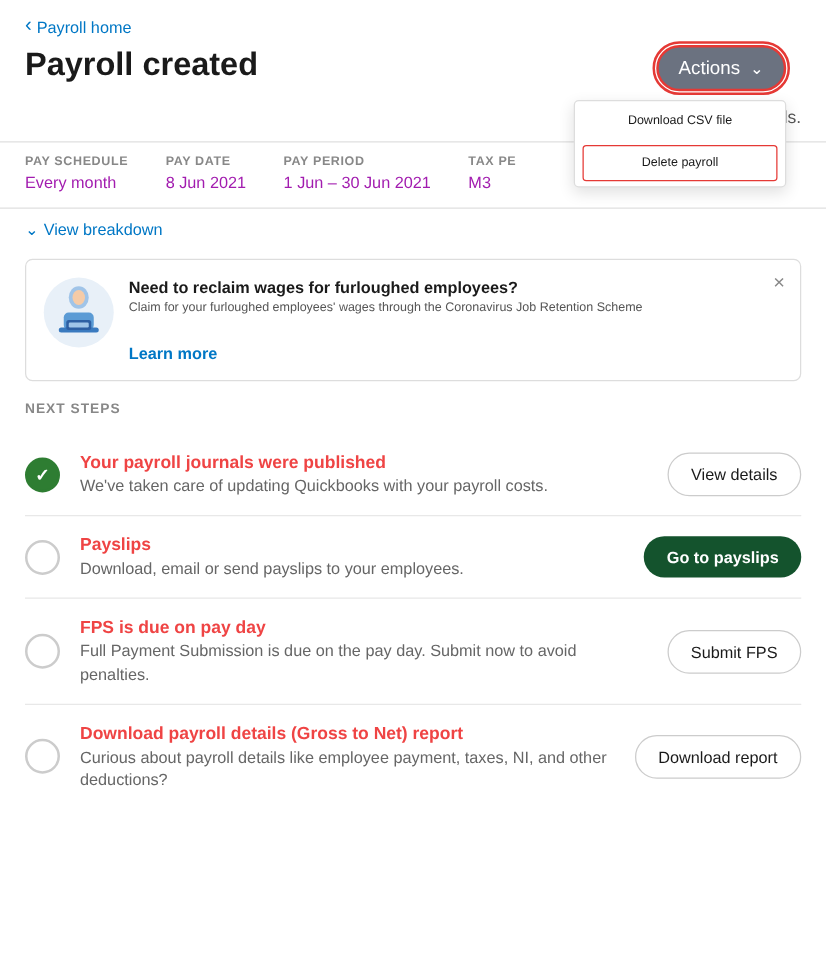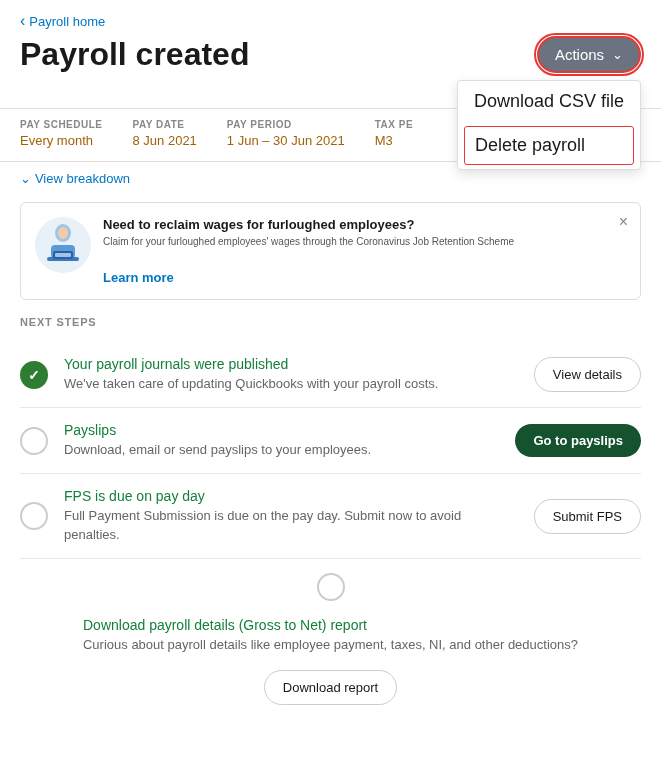--- a/index.html
+++ b/index.html
@@ -24,34 +24,34 @@
     }
     .back-link::before {
       content: '‹';
       font-size: 16px;
     }
     .header-section {
       padding: 0 20px 12px 20px;
       position: relative;
     }
     .page-title {
-      font-size: 32px;
+      font-size: 26px;
       font-weight: 700;
       color: #1a1a1a;
-      margin-bottom: 7px;
+      margin-bottom: 18px;
     }
     .page-subtitle {
       font-size: 14px;
       color: #555;
       text-align: right;
     }
     .actions-btn-wrapper {
       position: absolute;
       top: 0;
-      right: 20px;
+      right: 32px;
     }
     .actions-btn {
       display: flex;
       align-items: center;
       gap: 8px;
       background: #6b7280;
       color: #fff;
       border: 2.5px solid #e53935;
       border-radius: 20px;
       padding: 8px 16px;
@@ -70,24 +70,25 @@
       top: 44px;
       background: #fff;
       border: 1px solid #ddd;
       border-radius: 4px;
       box-shadow: 0 4px 12px rgba(0,0,0,0.12);
       min-width: 170px;
       z-index: 10;
     }
     .dropdown-item {
       padding: 10px 16px;
-      font-size: 18px;
+      font-size: 10px;
       color: #1a1a1a;
       cursor: pointer;
       white-space: nowrap;
+      text-align: center;
     }
     .dropdown-item.highlighted {
       border: 1.5px solid #e53935;
       border-radius: 3px;
       margin: 4px 6px;
       padding: 8px 10px;
     }
     .pay-details {
       display: flex;
       gap: 30px;
@@ -100,21 +101,21 @@
       font-size: 10px;
       font-weight: 700;
       color: #888;
       text-transform: uppercase;
       letter-spacing: 0.5px;
       display: block;
       margin-bottom: 2px;
     }
     .pay-detail-item span {
       font-size: 13px;
-      color: #a16207;
+      color: #a21caf;
     }
     .view-breakdown {
       padding: 4px 20px 8px 20px;
     }
     .view-breakdown a {
       color: #0077c5;
       font-size: 13px;
       text-decoration: none;
       display: inline-flex;
       align-items: center;
@@ -190,21 +191,20 @@
     }
     .step-item {
       display: flex;
       align-items: center;
       gap: 16px;
       padding: 14px 0;
       border-bottom: 1px solid #e8e8e8;
     }
     .step-item:last-child {
       border-bottom: none;
-      flex-direction: column;
     }
     .step-radio {
       width: 28px;
       height: 28px;
       border-radius: 50%;
       border: 2px solid #ccc;
       flex-shrink: 0;
       display: flex;
       align-items: center;
       justify-content: center;
@@ -217,22 +217,22 @@
       content: '✓';
       color: #fff;
       font-size: 14px;
       font-weight: 700;
     }
     .step-info {
       flex: 1;
     }
     .step-title {
       font-size: 14px;
-      font-weight: 400;
-      color: #15803d;
+      font-weight: 700;
+      color: #ef4444;
       margin-bottom: 3px;
     }
     .step-desc {
       font-size: 13px;
       color: #666;
       line-height: 1.4;
     }
     .step-btn {
       padding: 9px 18px;
       border-radius: 20px;

